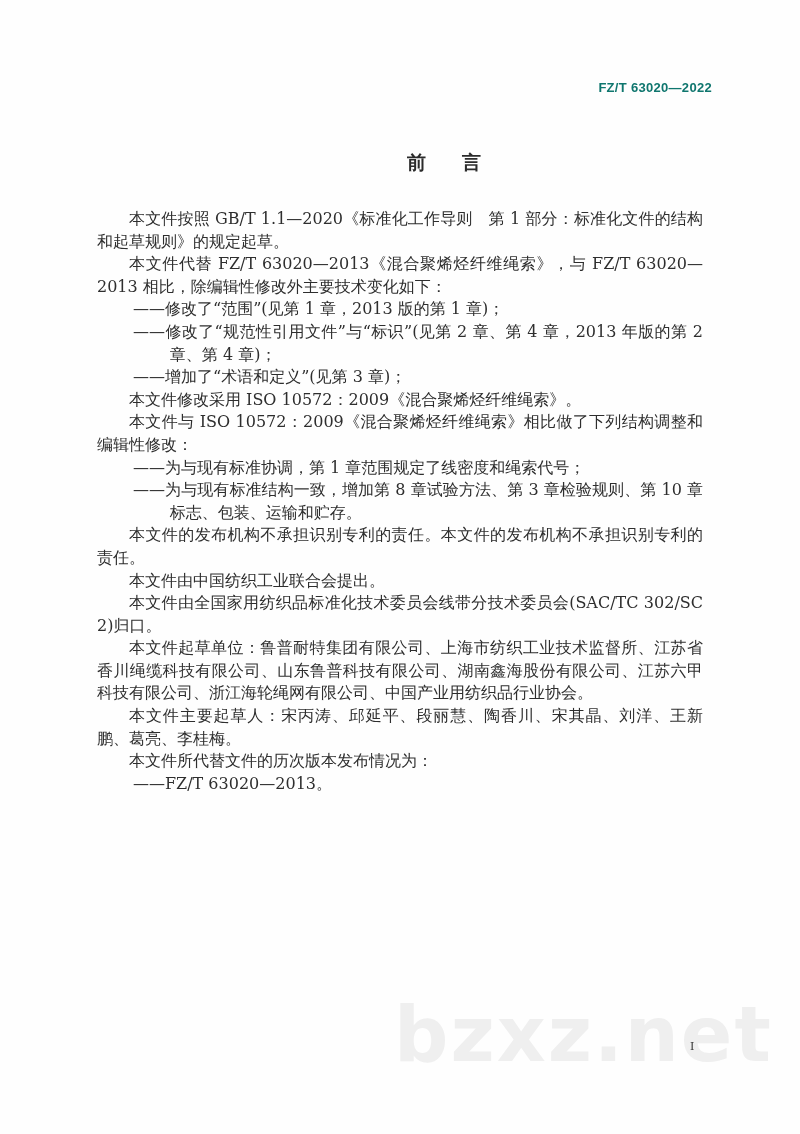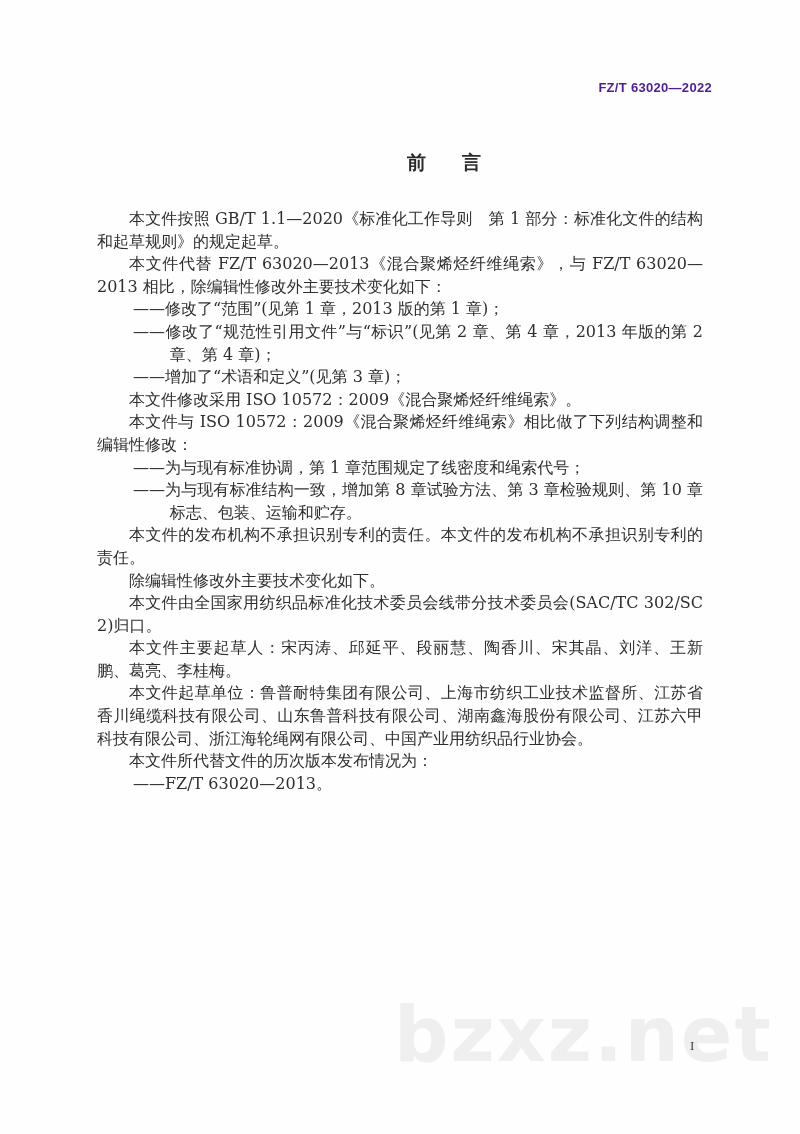--- a/index.html
+++ b/index.html
@@ -3,21 +3,21 @@
 <meta charset="utf-8">
 <style>
   html, body { margin: 0; padding: 0; }
   body {
     width: 800px; height: 1134px; background: #ffffff; position: relative; overflow: hidden;
     font-family: "DejaVu Serif", "Liberation Serif", serif; color: #2a2a2a;
   }
   .page { position: absolute; left: 0; top: 0; width: 800px; height: 1134px; background: #fefefe; }
   .std-code {
     position: absolute; top: 80px; right: 88px; font-size: 13px; font-weight: bold;
-    font-family: "Liberation Sans", "DejaVu Sans", sans-serif; color: #4c1d95; letter-spacing: 0.3px;
+    font-family: "Liberation Sans", "DejaVu Sans", sans-serif; color: #0f766e; letter-spacing: 0.3px;
   }
   .title {
     position: absolute; top: 150px; left: 0; width: 800px; text-align: center;
     font-family: "DejaVu Sans", sans-serif; font-weight: bold; font-size: 19px; color: #2b2b2b;
     letter-spacing: 36px; text-indent: 36px; margin-left: 44px;
   }
   .body {
     position: absolute; left: 97px; top: 208px; width: 606px;
     font-size: 16px; line-height: 22.6px; color: #2e2e2e;
   }
@@ -42,23 +42,23 @@
     <p class="p">本文件按照 GB/T 1.1—2020《标准化工作导则　第 1 部分：标准化文件的结构和起草规则》的规定起草。</p>
     <p class="p">本文件代替 FZ/T 63020—2013《混合聚烯烃纤维绳索》，与 FZ/T 63020—2013 相比，除编辑性修改外主要技术变化如下：</p>
     <p class="dash">——修改了“范围”(见第 1 章，2013 版的第 1 章)；</p>
     <p class="dash">——修改了“规范性引用文件”与“标识”(见第 2 章、第 4 章，2013 年版的第 2 章、第 4 章)；</p>
     <p class="dash">——增加了“术语和定义”(见第 3 章)；</p>
     <p class="p">本文件修改采用 ISO 10572：2009《混合聚烯烃纤维绳索》。</p>
     <p class="p">本文件与 ISO 10572：2009《混合聚烯烃纤维绳索》相比做了下列结构调整和编辑性修改：</p>
     <p class="dash">——为与现有标准协调，第 1 章范围规定了线密度和绳索代号；</p>
     <p class="dash">——为与现有标准结构一致，增加第 8 章试验方法、第 3 章检验规则、第 10 章标志、包装、运输和贮存。</p>
     <p class="p">本文件的发布机构不承担识别专利的责任。本文件的发布机构不承担识别专利的责任。</p>
-    <p class="p">除编辑性修改外主要技术变化如下。</p>
+    <p class="p">本文件由中国纺织工业联合会提出。</p>
     <p class="p">本文件由全国家用纺织品标准化技术委员会线带分技术委员会(SAC/TC 302/SC 2)归口。</p>
+    <p class="p">本文件起草单位：鲁普耐特集团有限公司、上海市纺织工业技术监督所、江苏省香川绳缆科技有限公司、山东鲁普科技有限公司、湖南鑫海股份有限公司、江苏六甲科技有限公司、浙江海轮绳网有限公司、中国产业用纺织品行业协会。</p>
     <p class="p">本文件主要起草人：宋丙涛、邱延平、段丽慧、陶香川、宋其晶、刘洋、王新鹏、葛亮、李桂梅。</p>
-    <p class="p">本文件起草单位：鲁普耐特集团有限公司、上海市纺织工业技术监督所、江苏省香川绳缆科技有限公司、山东鲁普科技有限公司、湖南鑫海股份有限公司、江苏六甲科技有限公司、浙江海轮绳网有限公司、中国产业用纺织品行业协会。</p>
     <p class="p">本文件所代替文件的历次版本发布情况为：</p>
     <p class="dash">——FZ/T 63020—2013。</p>
   </div>
 
   <div class="watermark">bzxz.net</div>
   <div class="page-num">I</div>
 </div>
 
 </body></html>

